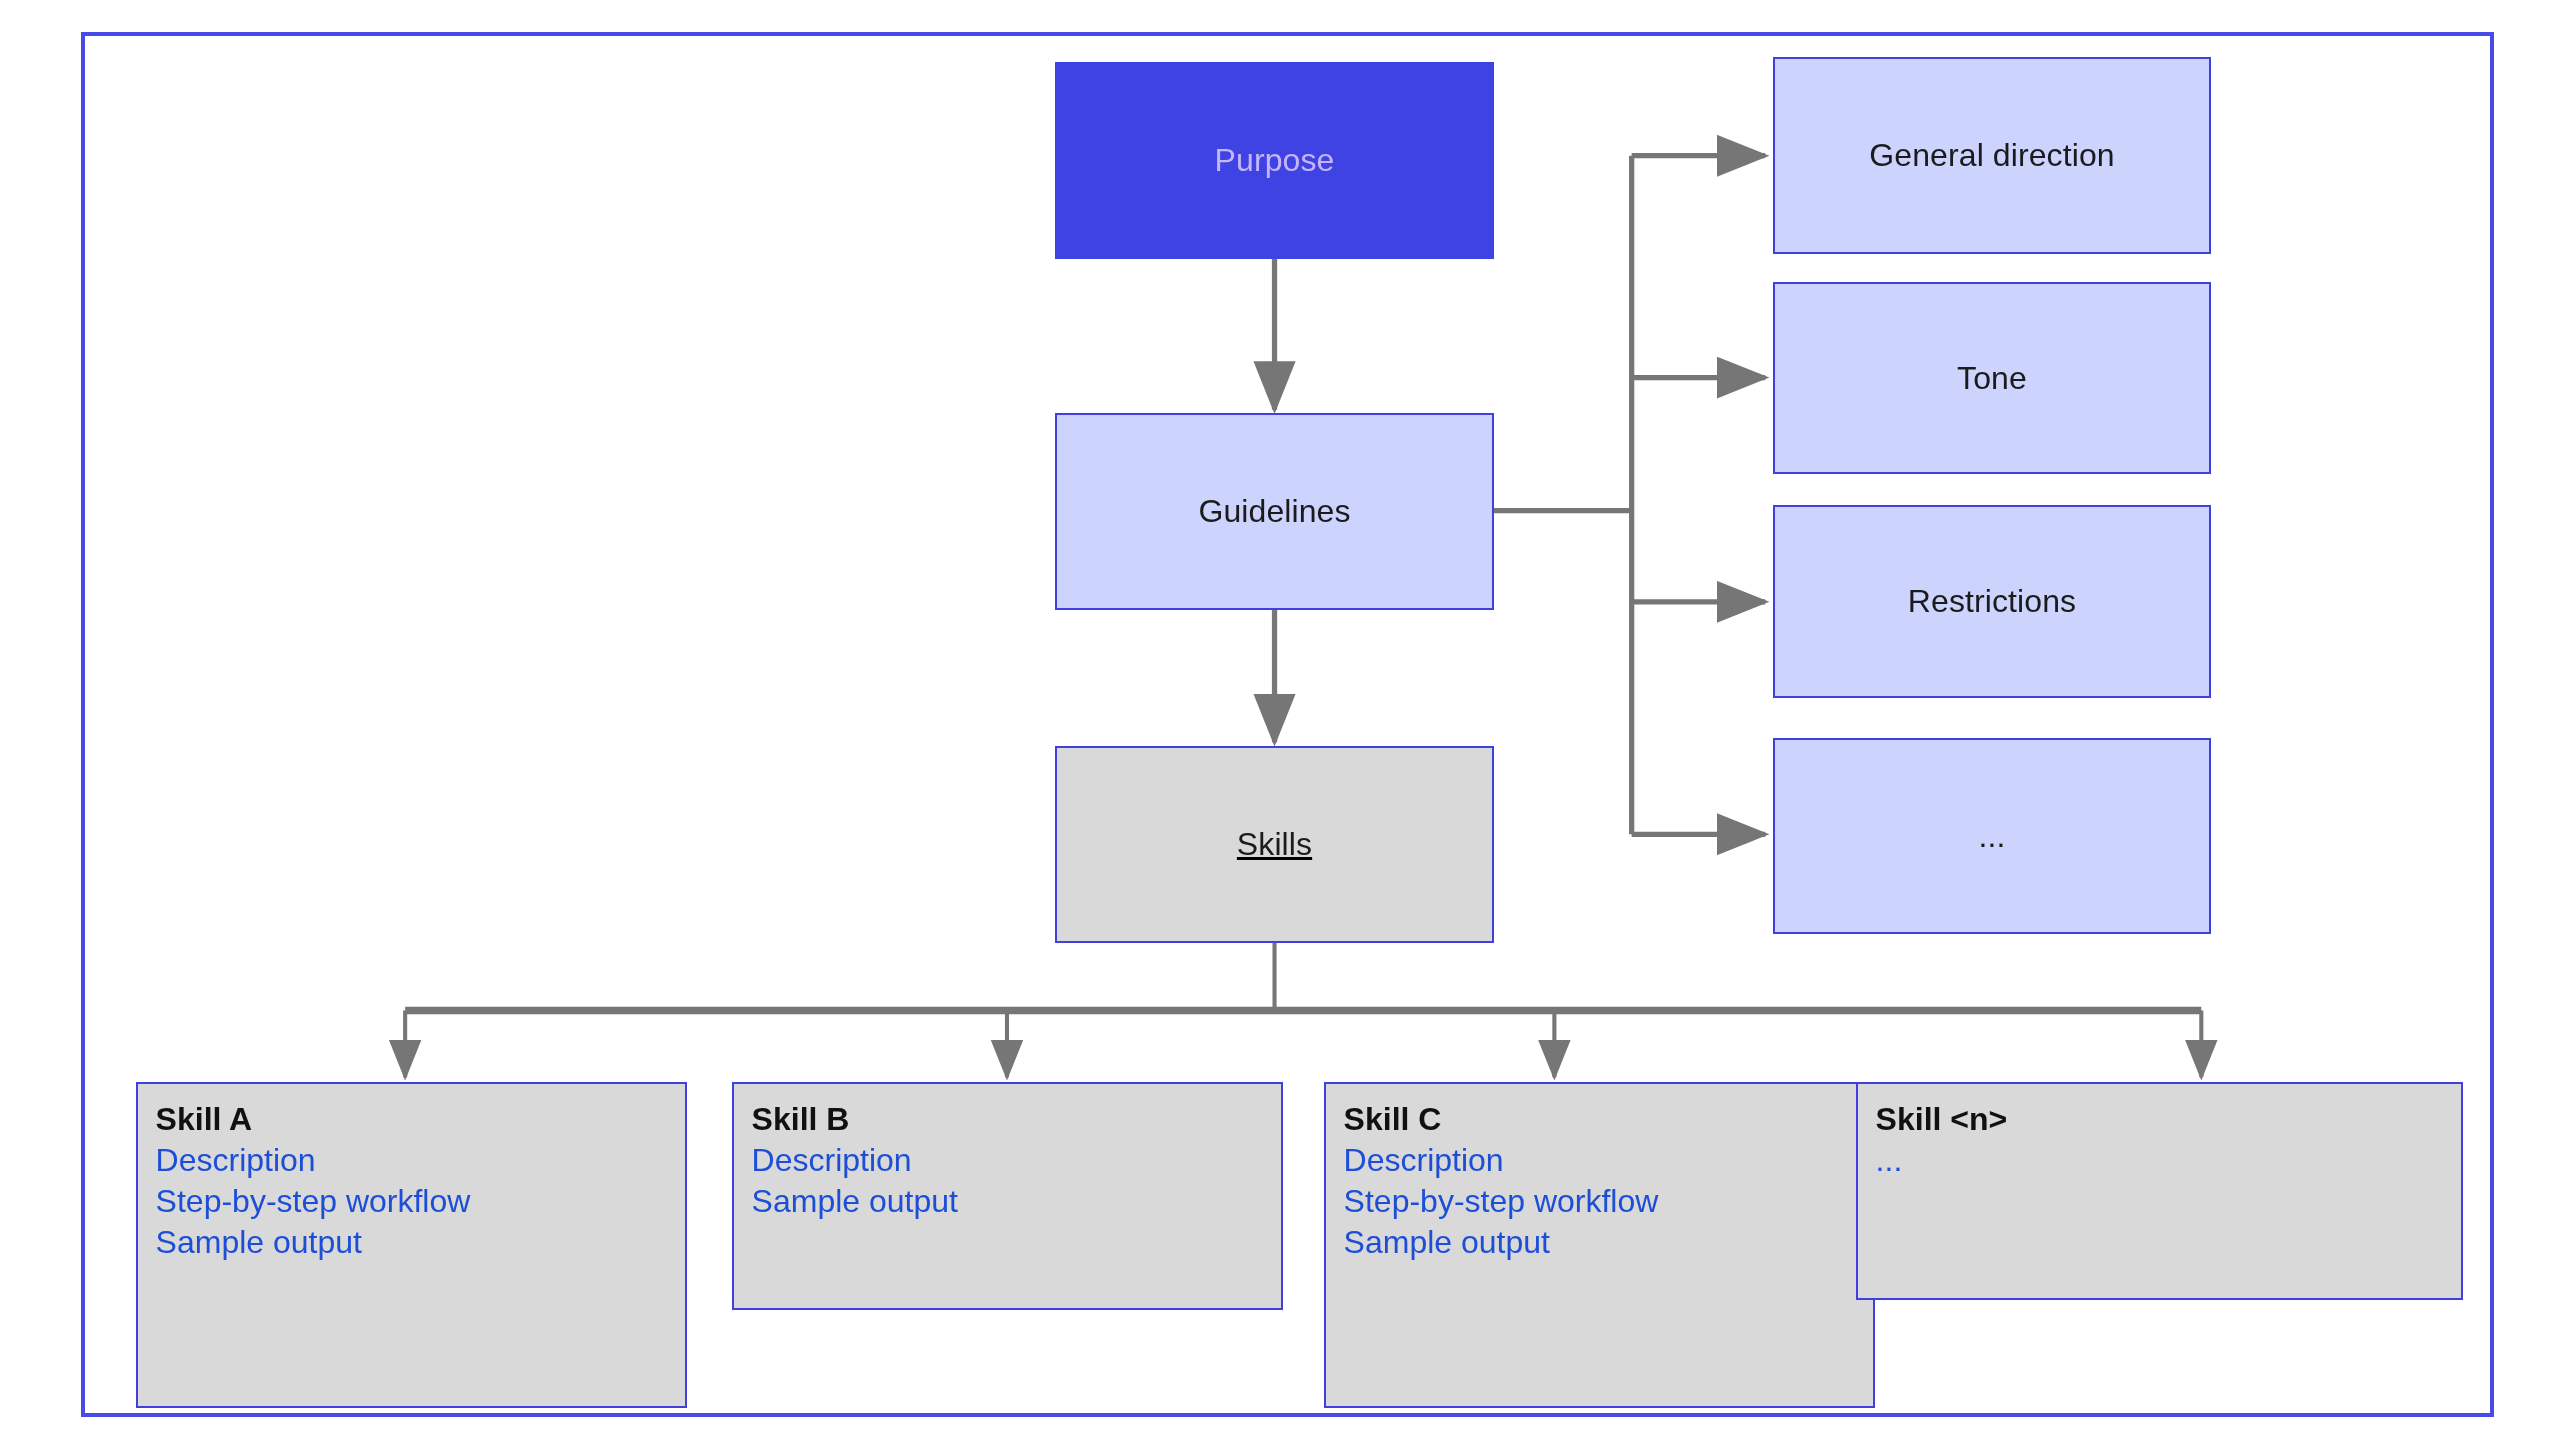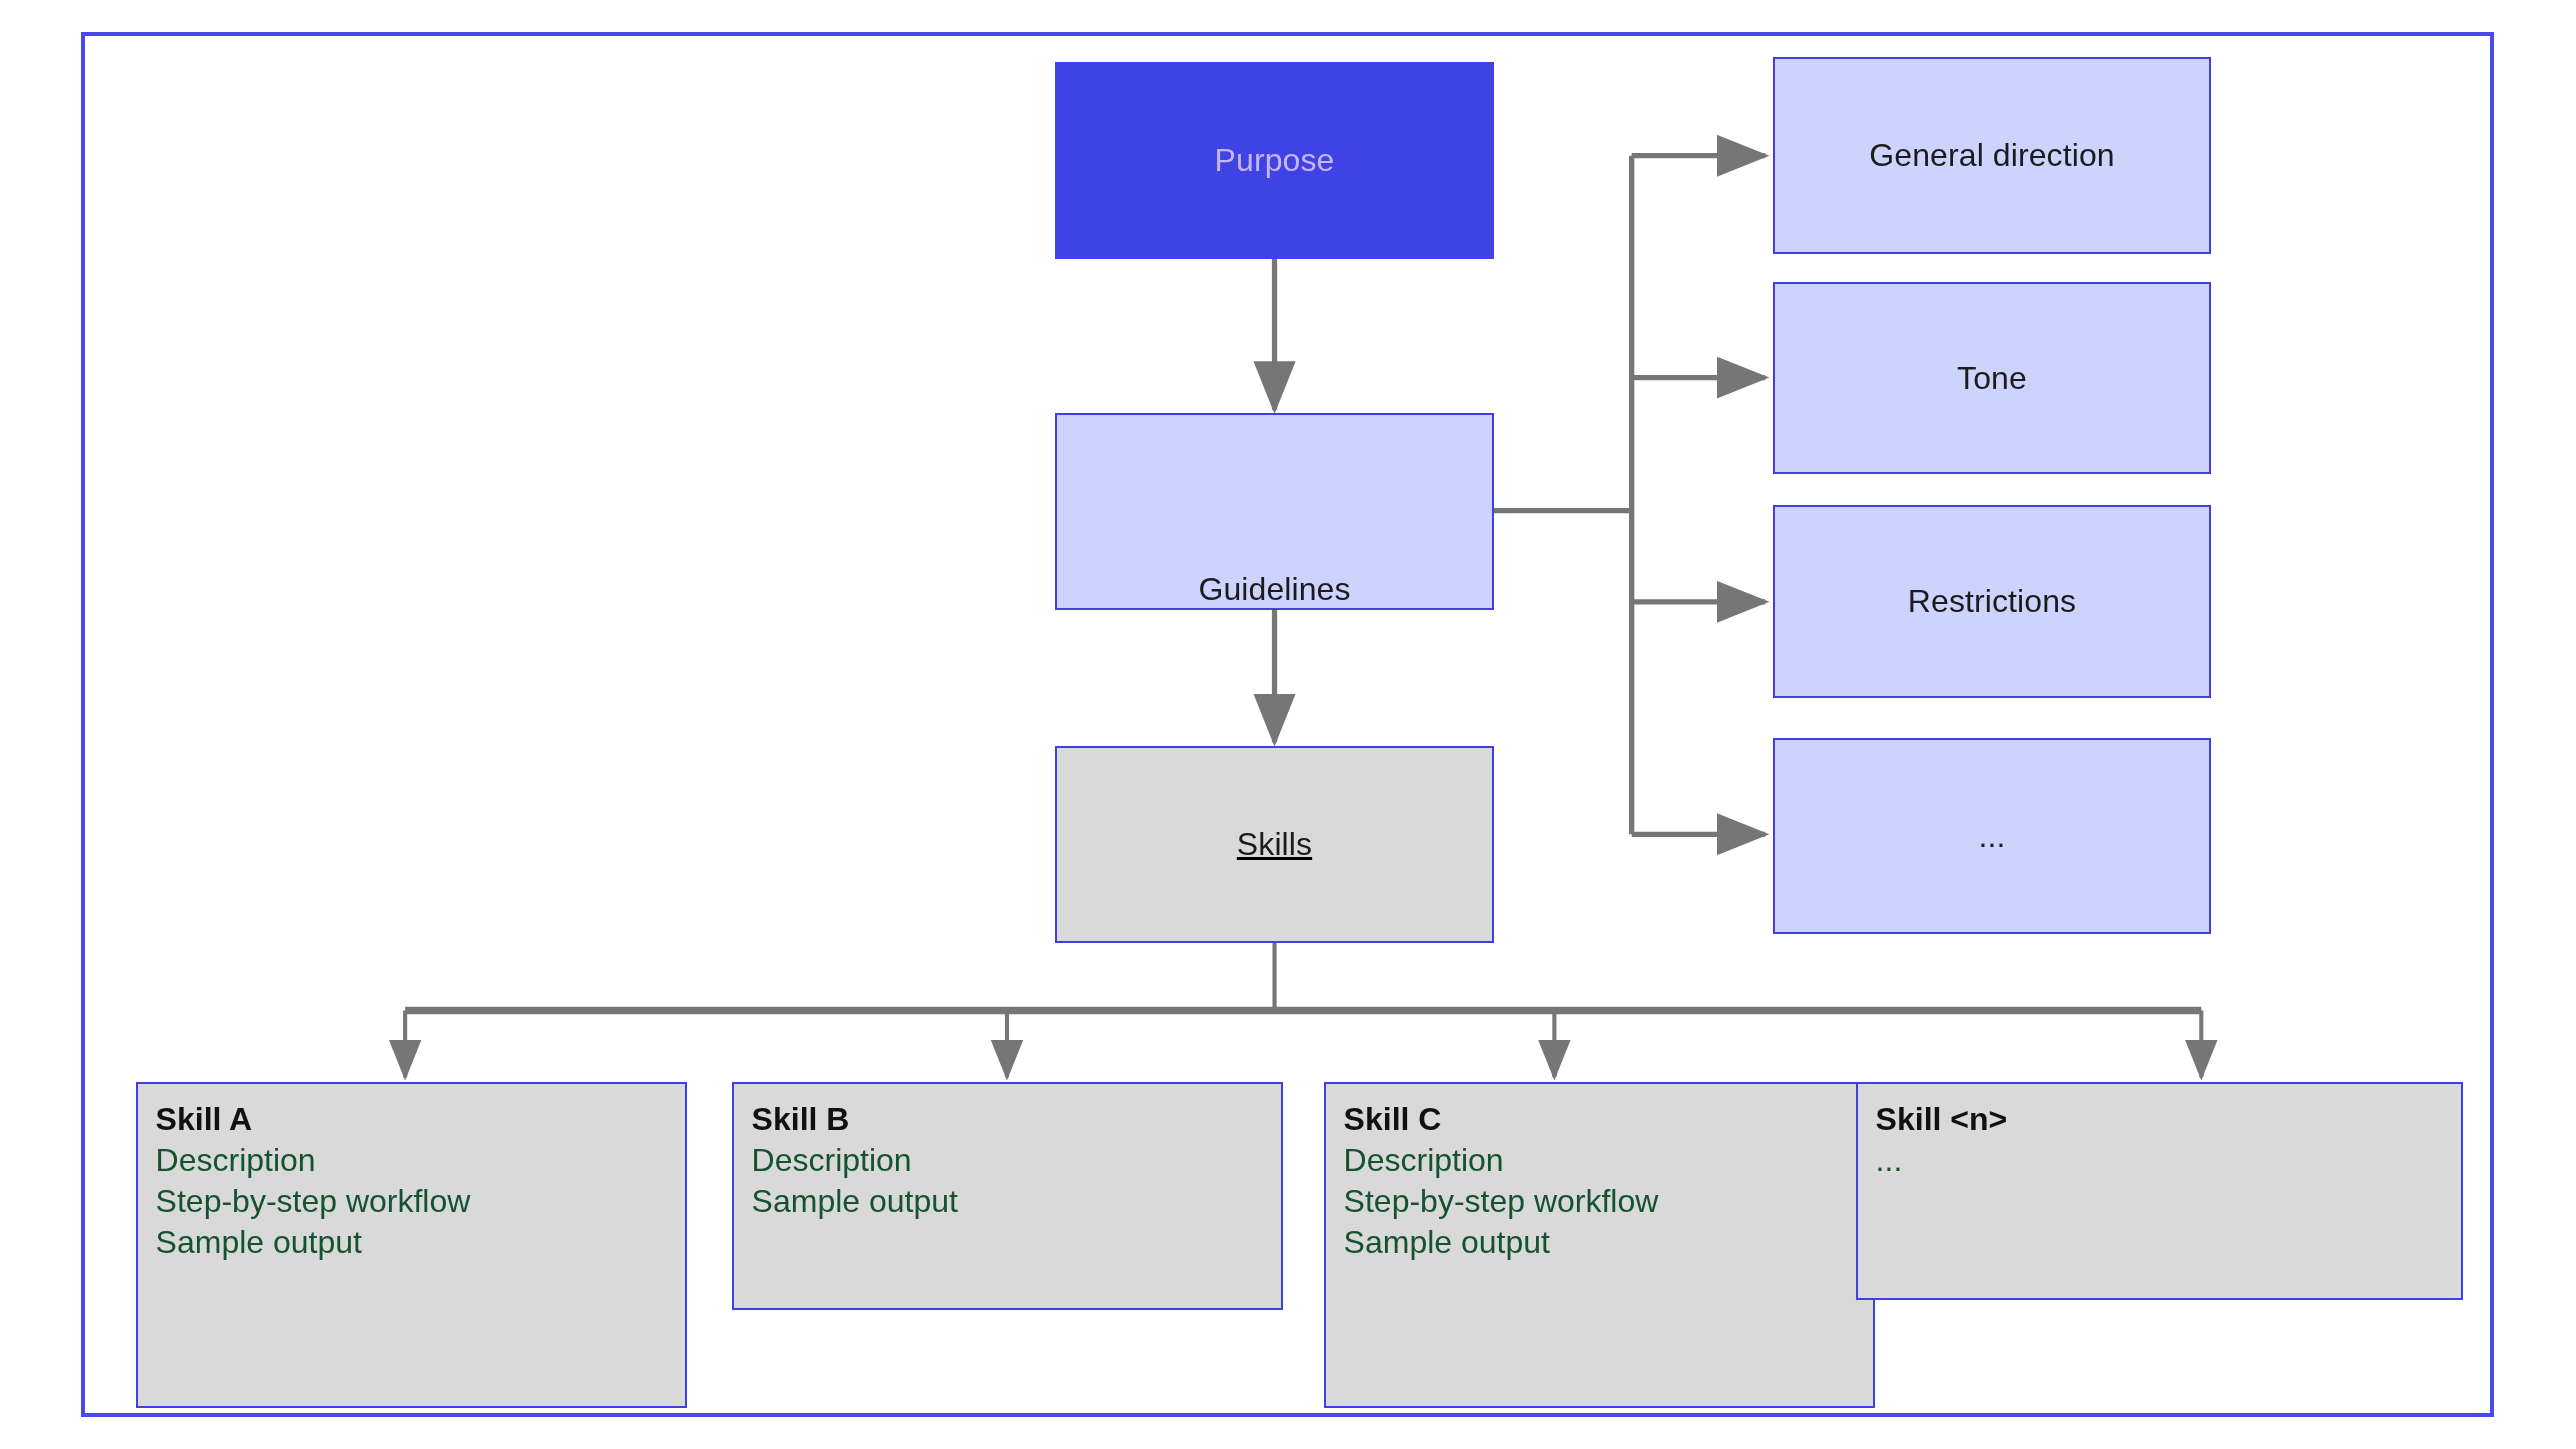--- a/index.html
+++ b/index.html
@@ -78,21 +78,21 @@
   .card-title {
     font-size: 32px;
     font-weight: bold;
     color: #111111;
     line-height: 1.28;
     white-space: nowrap;
   }
   .card-line {
     font-size: 32px;
     font-weight: normal;
-    color: #14532d;
+    color: #1d4ed8;
     line-height: 1.28;
     white-space: nowrap;
   }
 </style>
 </head>
 <body>
 
 <div id="canvas">
 
   <div id="frame"></div>
@@ -140,21 +140,21 @@
       <path d="M1720,1726 L1720,1840" stroke="#767676" stroke-width="7" fill="none" marker-end="url(#arrow)"></path>
       <path d="M2655,1726 L2655,1840" stroke="#767676" stroke-width="7" fill="none" marker-end="url(#arrow)"></path>
       <path d="M3760,1726 L3760,1840" stroke="#767676" stroke-width="7" fill="none" marker-end="url(#arrow)"></path>
     </g>
   </svg>
 
   <div class="node purpose" style="left:1055px; top:62px; width:439px; height:197px;">
     <span class="node-label">Purpose</span>
   </div>
 
-  <div class="node lightblue" style="left:1055px; top:413px; width:439px; height:197px;align-items:flex-end;">
+  <div class="node lightblue" style="left:1055px; top:413px; width:439px; height:197px;">
     <span class="node-label">Guidelines</span>
   </div>
 
   <div class="node gray" style="left:1055px; top:746px; width:439px; height:197px;text-decoration:underline;">
     <span class="node-label">Skills</span>
   </div>
 
   <div class="node lightblue" style="left:1773px; top:57px; width:438px; height:197px;">
     <span class="node-label">General direction</span>
   </div>

